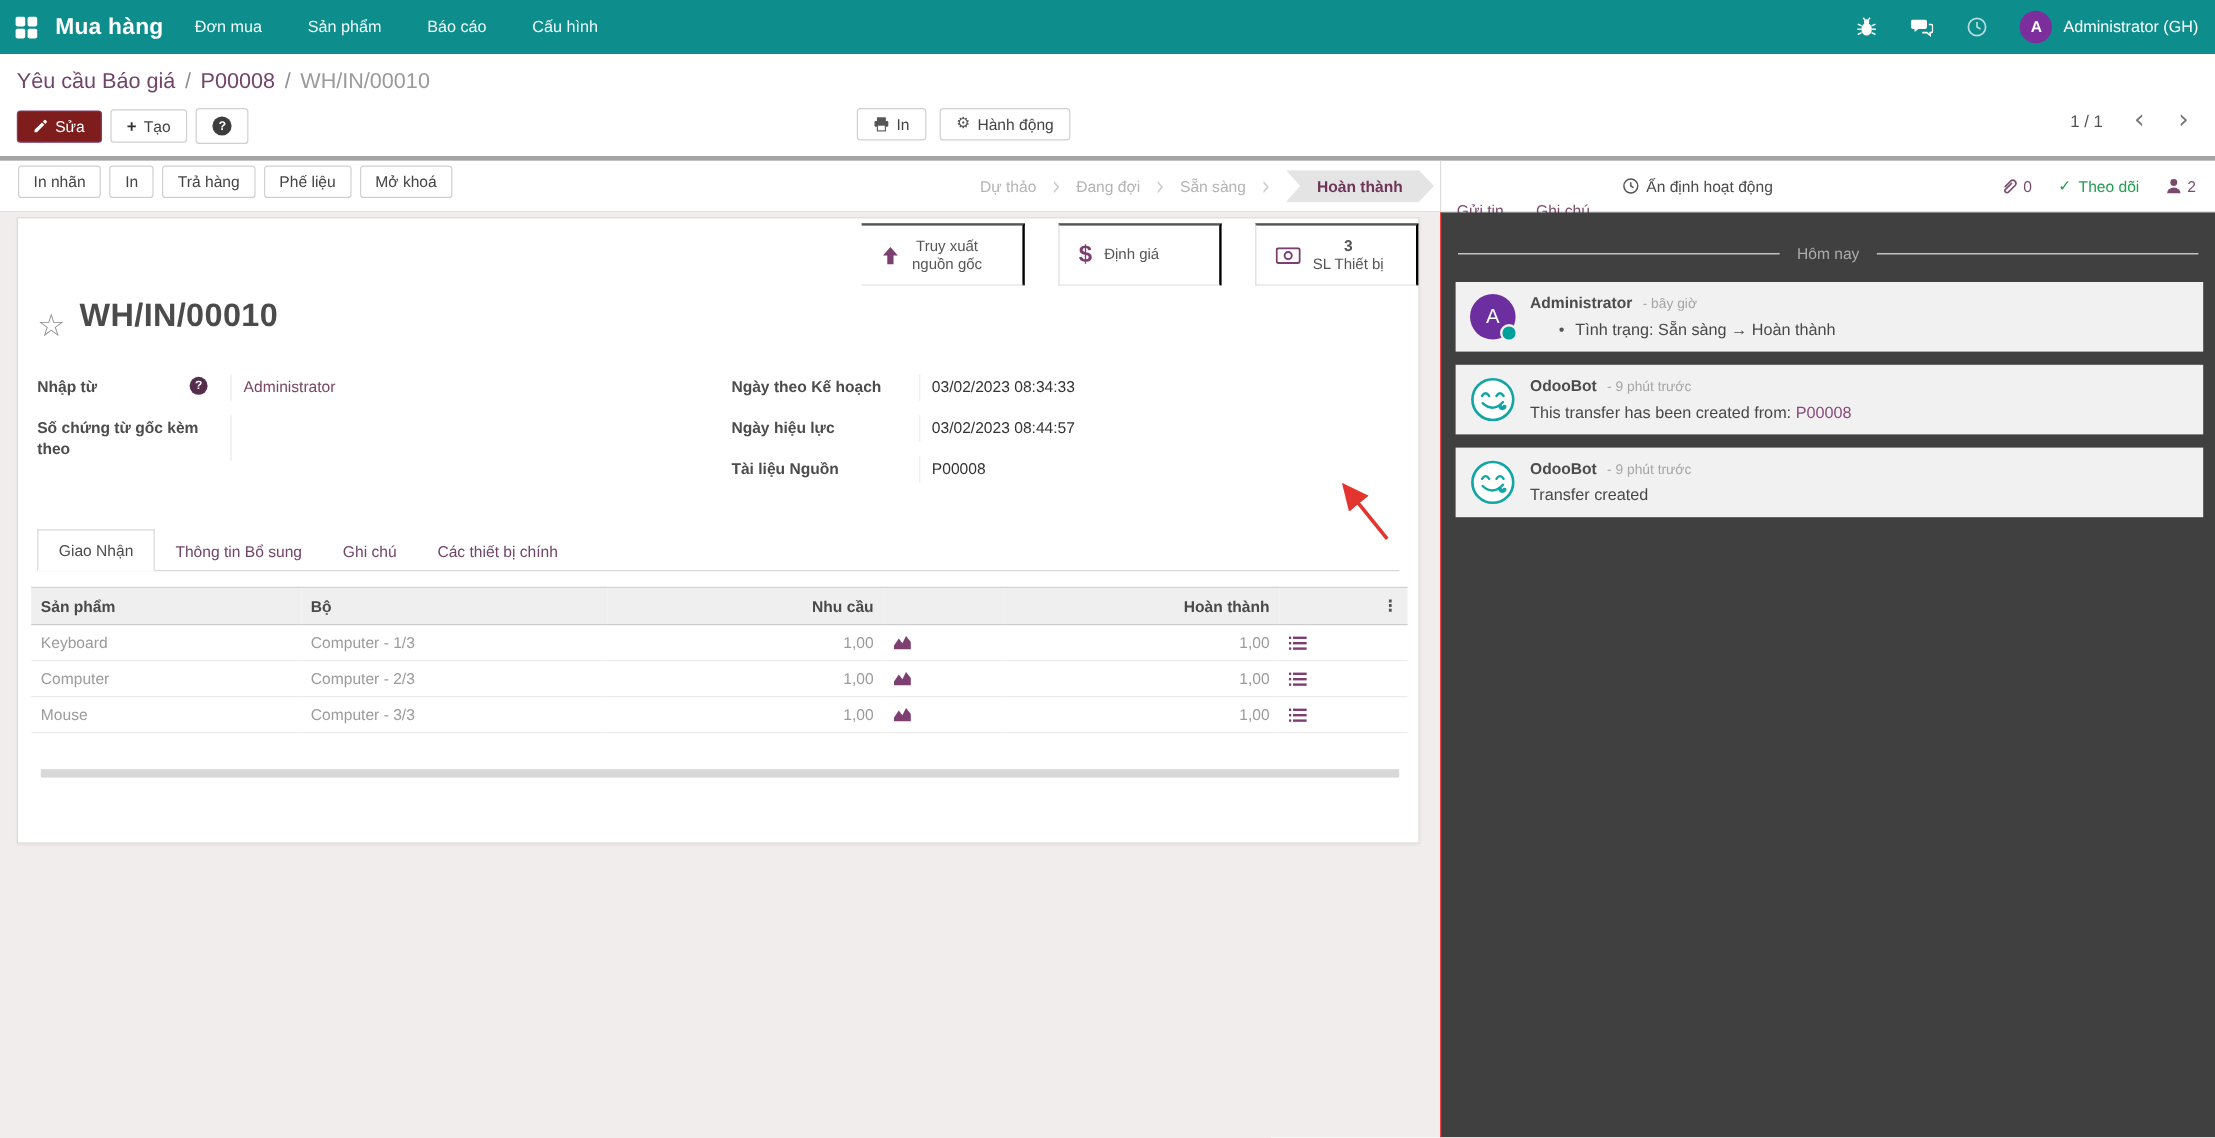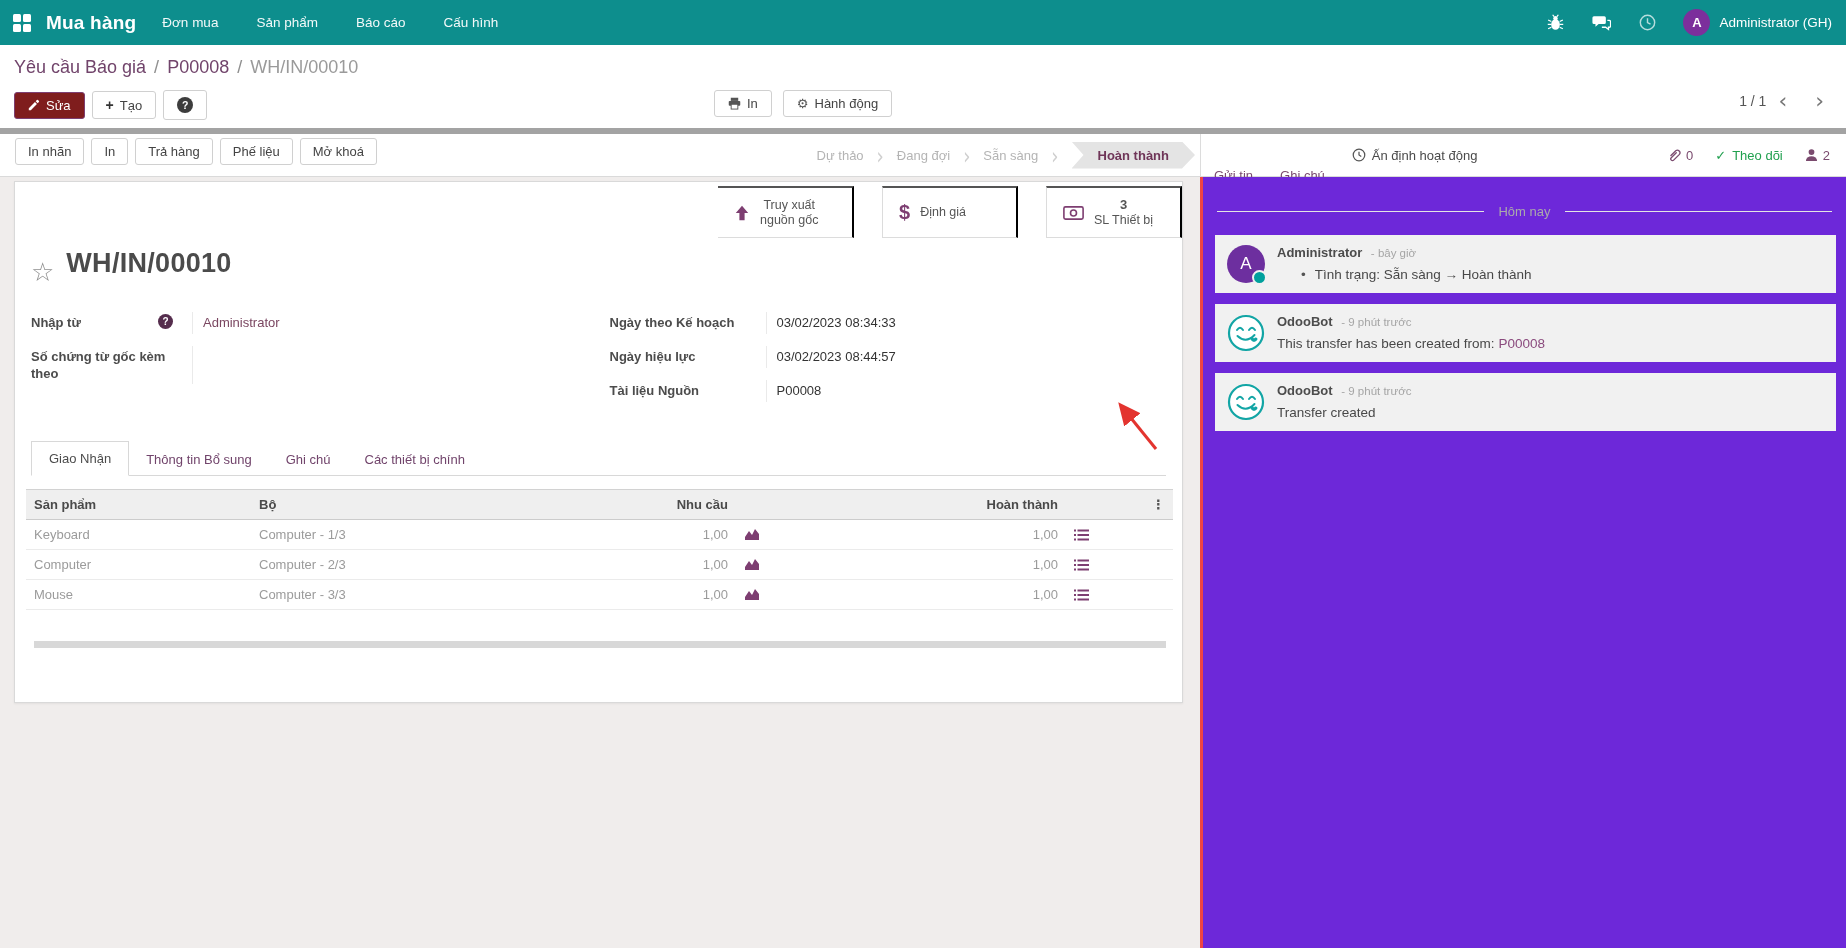--- a/index.html
+++ b/index.html
@@ -15,32 +15,32 @@
   .app-name { font-size:19px; font-weight:bold; margin:0 26px 0 2px; letter-spacing:.2px; }
   .nav-menus { display:flex; align-items:center; gap:38px; font-size:13.5px; }
   .nav-menu-item { cursor:pointer; opacity:.95; }
   .nav-right { margin-left:auto; display:flex; align-items:center; gap:26px; padding-right:14px; }
   .nav-iconbtn { width:20px; height:20px; display:flex; align-items:center; justify-content:center; cursor:pointer; }
   .user-chip { display:flex; align-items:center; gap:9px; cursor:pointer; }
   .nav-avatar { width:27px; height:27px; border-radius:50%; background:#7c2f9c; display:flex; align-items:center; justify-content:center; font-size:13px; font-weight:bold; }
   .user-name { font-size:13.5px; }
 
   
-  .panel-a { position:absolute; top:45px; left:0; right:0; height:89px; background:#fff; border-bottom:6px solid #a3a3a3; }
+  .panel-a { position:absolute; top:45px; left:0; right:0; height:89px; background:#fff; border-bottom:4px solid #a3a3a3; }
   .breadcrumb { position:absolute; left:14px; top:12px; font-size:18px; display:flex; gap:8px; align-items:baseline; }
   .bc-link { color:#71446b; cursor:pointer; }
   .bc-sep { color:#8f8f8f; }
   .bc-current { color:#9a9a9a; }
   .cp-buttons { position:absolute; left:14px; top:45px; display:flex; gap:7px; align-items:center; }
   .btn { display:inline-flex; align-items:center; gap:6px; font-size:13px; border:1px solid #d0d0d0; background:#fff; color:#444; padding:6px 13px; border-radius:3px; cursor:pointer; line-height:1; }
   .btn-primary { background:#7f1d1d; border-color:#7d3e71; color:#fff; }
   .btn-plus { font-weight:bold; font-size:14px; color:#333; }
   .help-round { width:16px; height:16px; border-radius:50%; background:#3d3d3d; color:#fff; font-size:10.5px; font-weight:bold; display:flex; align-items:center; justify-content:center; }
   .cp-mid { position:absolute; left:714px; top:45px; display:flex; gap:11px; }
-  .pager { position:absolute; right:22px; top:48px; display:flex; align-items:center; gap:12px; }
+  .pager { position:absolute; right:22px; top:48px; display:flex; align-items:center; gap:26px; }
   .pager-count { font-size:14px; color:#555; }
   .pager-arrow { font-size:22px; color:#777; cursor:pointer; line-height:16px; }
 
   
   .panel-b { position:absolute; top:134px; left:0; right:0; height:43px; background:#fff; border-bottom:1px solid #dadada; }
   .doc-buttons { position:absolute; left:15px; top:4px; display:flex; gap:7px; }
   .doc-btn { font-size:13px; border:1px solid #d0d0d0; background:#fff; color:#444; padding:5px 12px; border-radius:3px; cursor:pointer; }
   .statusbar { position:absolute; right:651px; top:0; height:42px; display:flex; align-items:center; font-size:13px; }
   .step { color:#b4b4b4; cursor:pointer; display:inline-flex; align-items:center; }
   .step:not(.active)::after { content:"\203A"; font-family:"DejaVu Sans",sans-serif; color:#cfcfcf; font-size:18px; margin:0 13px; transform:scaleY(1.25); }
@@ -86,21 +86,21 @@
 
   .olist { position:absolute; left:11px; top:307px; width:1147px; border-collapse:collapse; table-layout:fixed; font-size:13px; }
   .olist th { background:#efefef; border-top:1px solid #d2d2d2; border-bottom:1px solid #cccccc; color:#4a4a4a; font-weight:bold; text-align:left; padding:7px 8px; }
   .olist td { padding:7px 8px; border-bottom:1px solid #ebebeb; color:#9b9b9b; background:#fff; }
   .olist .num { text-align:right; }
   .olist .opt { text-align:right; color:#555; }
   .c-icon svg { vertical-align:middle; }
   .table-endbar { position:absolute; left:19px; top:459px; width:1132px; height:7px; background:#d8d8d8; }
 
   
-  .chatter { position:absolute; left:1200px; right:0; top:0; bottom:0; background:#6d28d9; border-left:3px solid #ef4444; }
+  .chatter { position:absolute; left:1200px; right:0; top:0; bottom:0; background:#404040; border-left:1px solid #ef4444; }
   .day-divider { display:flex; align-items:center; gap:14px; margin:27px 14px 16px 14px; color:#ababab; font-size:13px; }
   .day-divider::before, .day-divider::after { content:""; flex:1; border-top:1px solid #e4e4e4; }
   .msg { display:flex; background:#f1f1f1; margin:0 10px 11px 12px; padding:10px 12px; }
   .avatar { width:38px; height:38px; border-radius:50%; flex:none; margin-right:12px; position:relative; display:none; }
   .msg.admin .avatar-admin { display:flex; background:#6d2f9f; color:#fff; align-items:center; justify-content:center; font-size:17px; }
   .avatar-admin::after { content:""; position:absolute; right:-2px; bottom:-2px; width:11px; height:11px; border-radius:50%; background:#00a09d; border:2px solid #f1f1f1; }
   .msg.bot .avatar-bot { display:flex; }
   .msg-head { font-size:13px; }
   .author { font-weight:bold; color:#4c4c4c; }
   .time { font-size:11.5px; color:#a5a5a5; margin-left:5px; }

